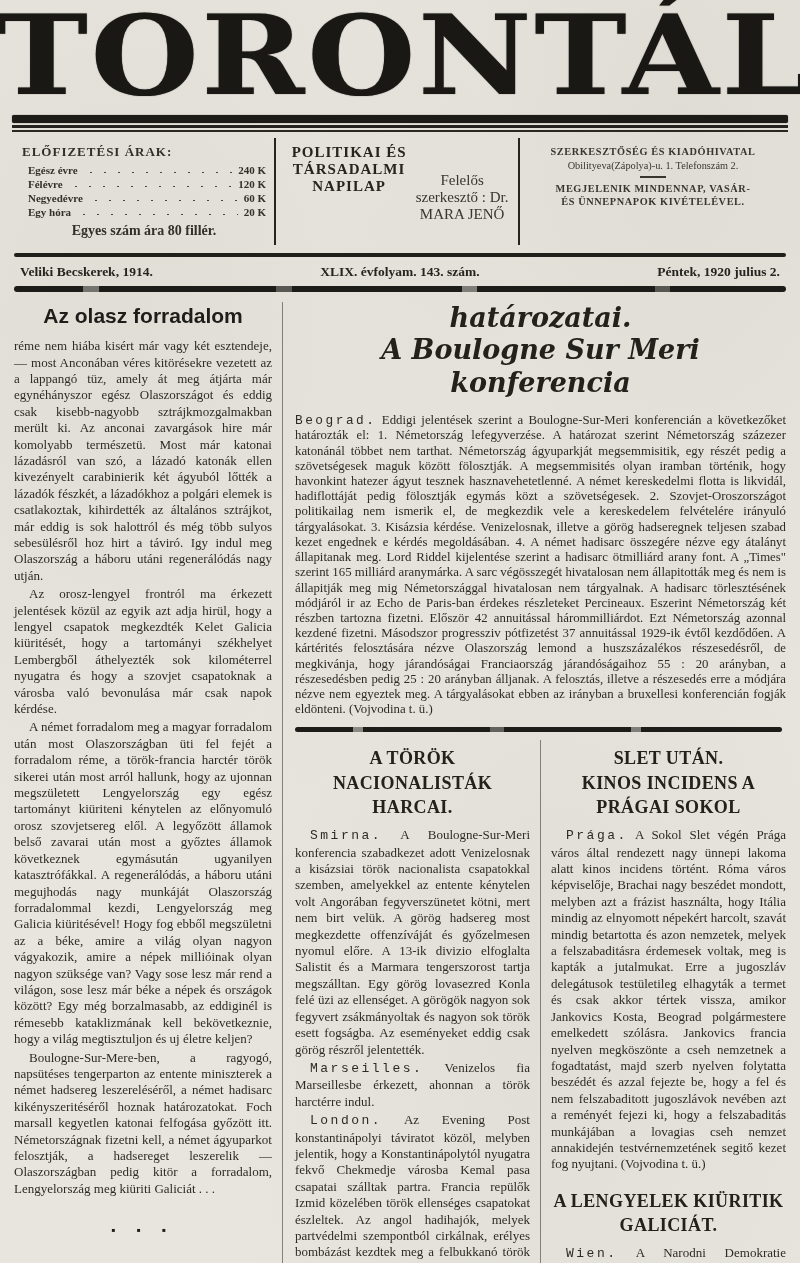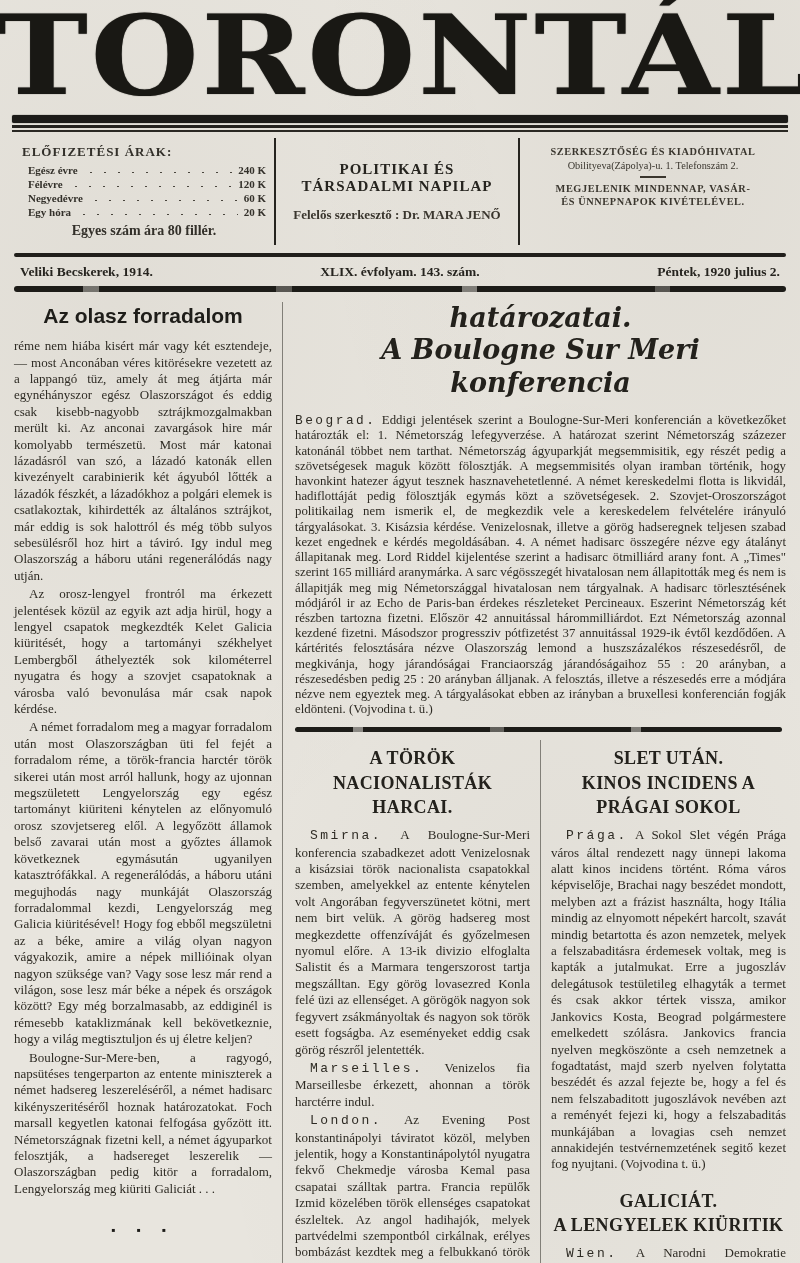--- a/index.html
+++ b/index.html
@@ -31,23 +31,23 @@
   .head-row{ display:flex; margin:6px 14px 0 14px; align-items:stretch; }
   .head-cell{ padding:6px 8px; }
   .sub-cell{ width:244px; font-size:11px; font-weight:bold; color:#33302a;}
   .sub-title{ text-align:left; font-size:13px; letter-spacing:1px; margin-bottom:3px;}
   .sub-row{ display:flex; align-items:flex-end; line-height:14px; padding-left:6px;}
   .sub-row .leader{ flex:1; margin:0 6px 3px 6px;
     background-image:radial-gradient(circle,#4a463e 0.9px,transparent 1px);
     background-size:14px 3px;background-repeat:repeat-x;background-position:left bottom; height:4px;}
   .sub-note{ text-align:center; margin-top:4px; font-size:14px;}
   .mid-cell{ flex:1; border-left:2px solid #26241f; border-right:2px solid #26241f;
-    text-align:center; display:flex; flex-direction:column; justify-content:center;}
+    text-align:center; display:flex; flex-direction:row; justify-content:center;}
   .mid-line1{ font-size:15px; font-weight:bold; letter-spacing:1px; color:#26241f;}
-  .mid-line2{ font-size:13px; font-weight:bold; margin-top:12px; color:#3a362e;}
+  .mid-line2{ font-size:15px; font-weight:normal; margin-top:28px; color:#3a362e;}
   .off-cell{ width:250px; font-size:10.3px; font-weight:bold; color:#3a362e; text-align:center;}
   .off-cell .l1{ letter-spacing:0.6px; margin-top:2px;}
   .off-cell .l2{ margin-top:3px; font-weight:normal;}
   .off-divider{ width:26px; height:2px; background:#3a362e; margin:5px auto;}
   .off-cell .l3,.off-cell .l4{ letter-spacing:0.6px; margin-top:2px;}
   
   .rule-thick{ height:4px; background:#211f1b; margin:8px 14px 0 14px; border-radius:2px;}
   .dateline{ display:flex; margin:7px 20px 6px 20px; font-size:13.5px; font-weight:bold; color:#26241f;}
   .dateline .dl-place{ width:33%; text-align:left;}
   .dateline .dl-issue{ width:34%; text-align:center;}
@@ -178,22 +178,22 @@
         </div>
 
         <div class="subcol subcol-b body-text">
           <div class="col-head">
             <div>SLET UTÁN.</div>
             <div>KINOS INCIDENS A PRÁGAI SOKOL</div>
           </div>
           <p class="ind"><span class="plead">Prága.</span> <span>A Sokol Slet végén Prága város által rendezett nagy ünnepi lakoma alatt kinos incidens történt. Róma város képviselője, Brachai nagy beszédet mondott, melyben azt a frázist használta, hogy Itália mindig az elnyomott népekért harcolt, szavát mindig betartotta és azon nemzetek, melyek a felszabaditásra érdemesek voltak, meg is kapták a jutalmukat. Erre a jugoszláv delegátusok testületileg elhagyták a termet és csak akkor tértek vissza, amikor Jankovics Kosta, Beograd polgármestere emelkedett szólásra. Jankovics francia nyelven megköszönte a cseh nemzetnek a fogadtatást, majd szerb nyelven folytatta beszédét és azzal fejezte be, hogy a fel és nem felszabaditott jugoszlávok nevében azt a reményét fejezi ki, hogy a felszabaditás munkájában a lovagias cseh nemzet annakidején testvérnemzetének segitő kezet fog nyujtani. (Vojvodina t. ü.)</span></p>
 
           <div class="col-head gal-head">
+            <div>A LENGYELEK KIÜRITIK</div>
             <div>GALICIÁT.</div>
-            <div>A LENGYELEK KIÜRITIK</div>
           </div>
           <p class="ind"><span class="plead">Wien.</span> <span>A Narodni Demokratie jelentése szerint a lengyelek Kelet-Galicia kiüritését megkezdették. A lengyel hatóságok elhagyják Lemberget és Jelicsbe teszik át székhelyüket. A hir szerint a kommun csapatainak bevonulása néhány nap kérdése. A „Narodni Demokratie" ez a hire még nincsen megerősitve.</span></p>
         </div>
 
       </div>
     </div>
   </div>
 
 </div>
 

